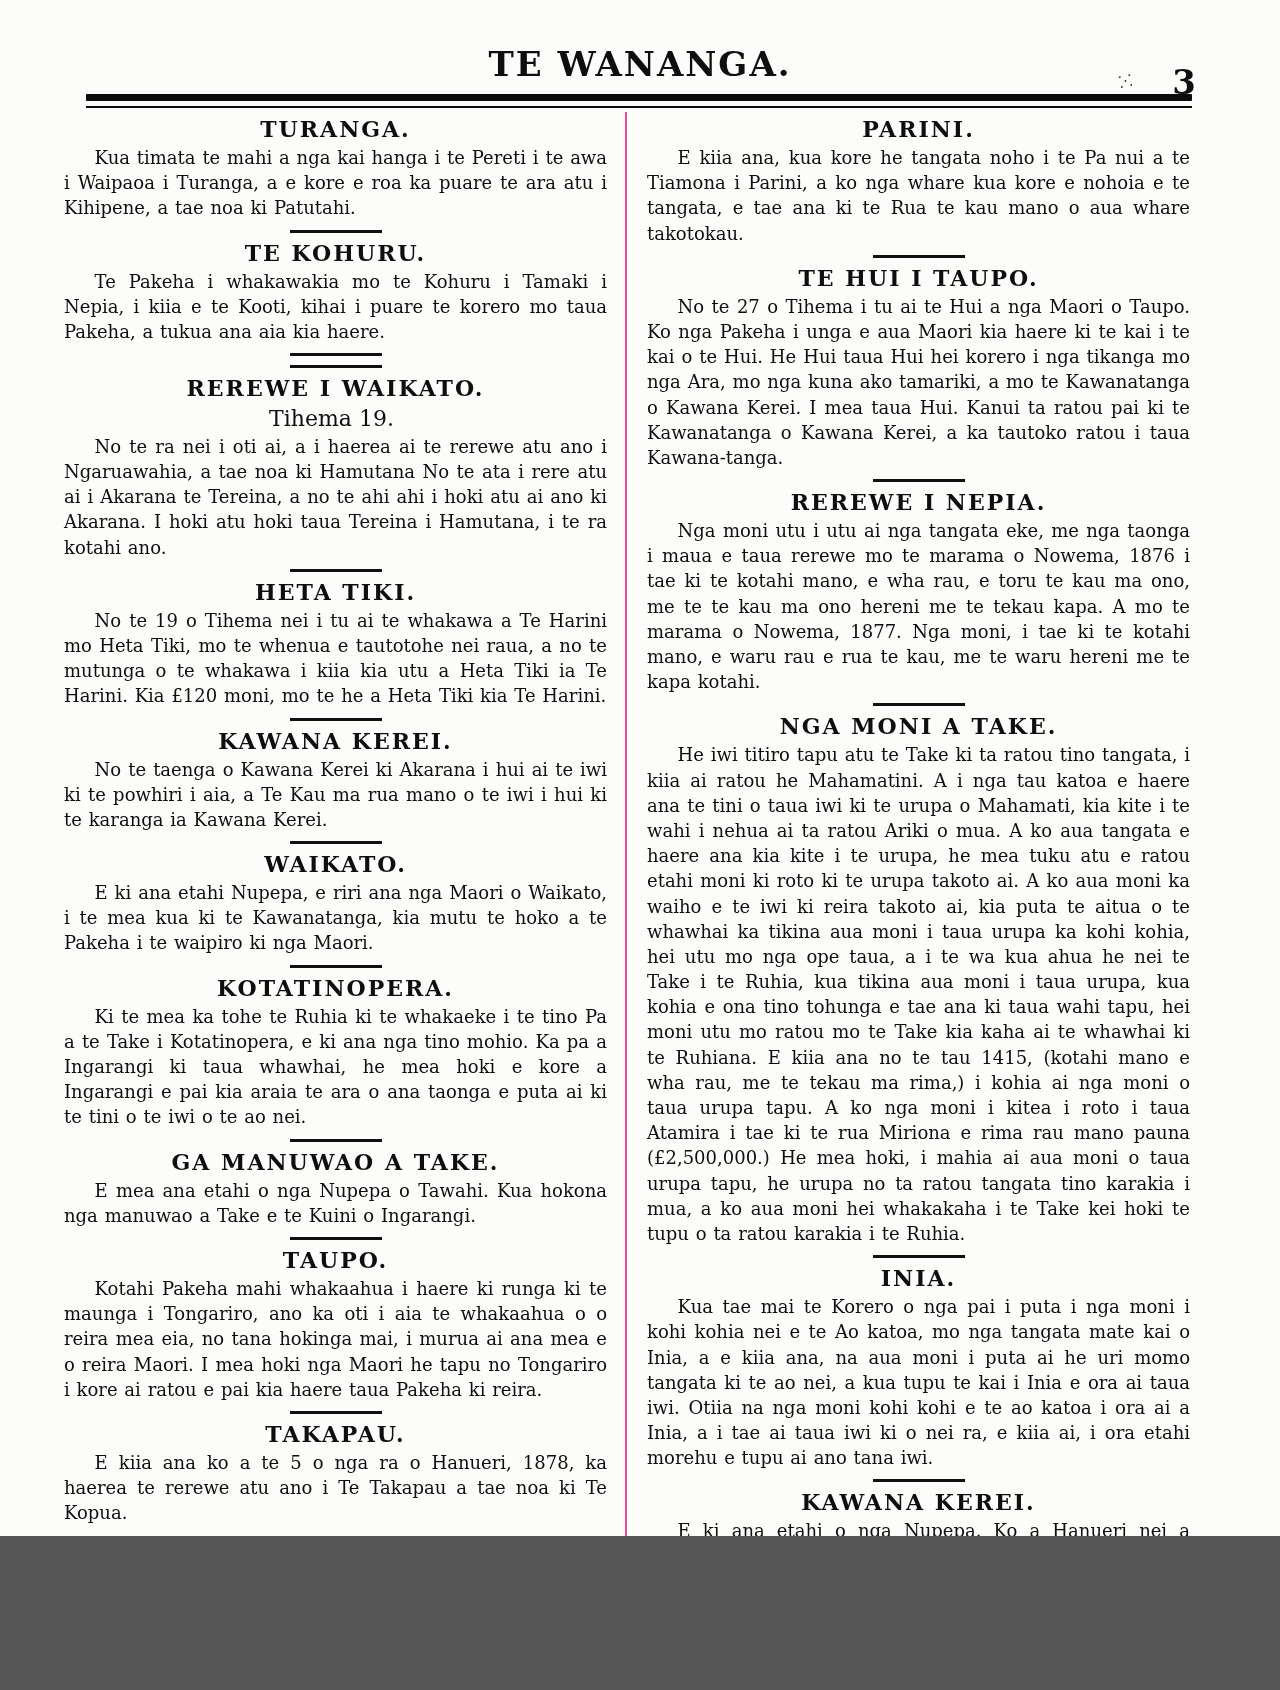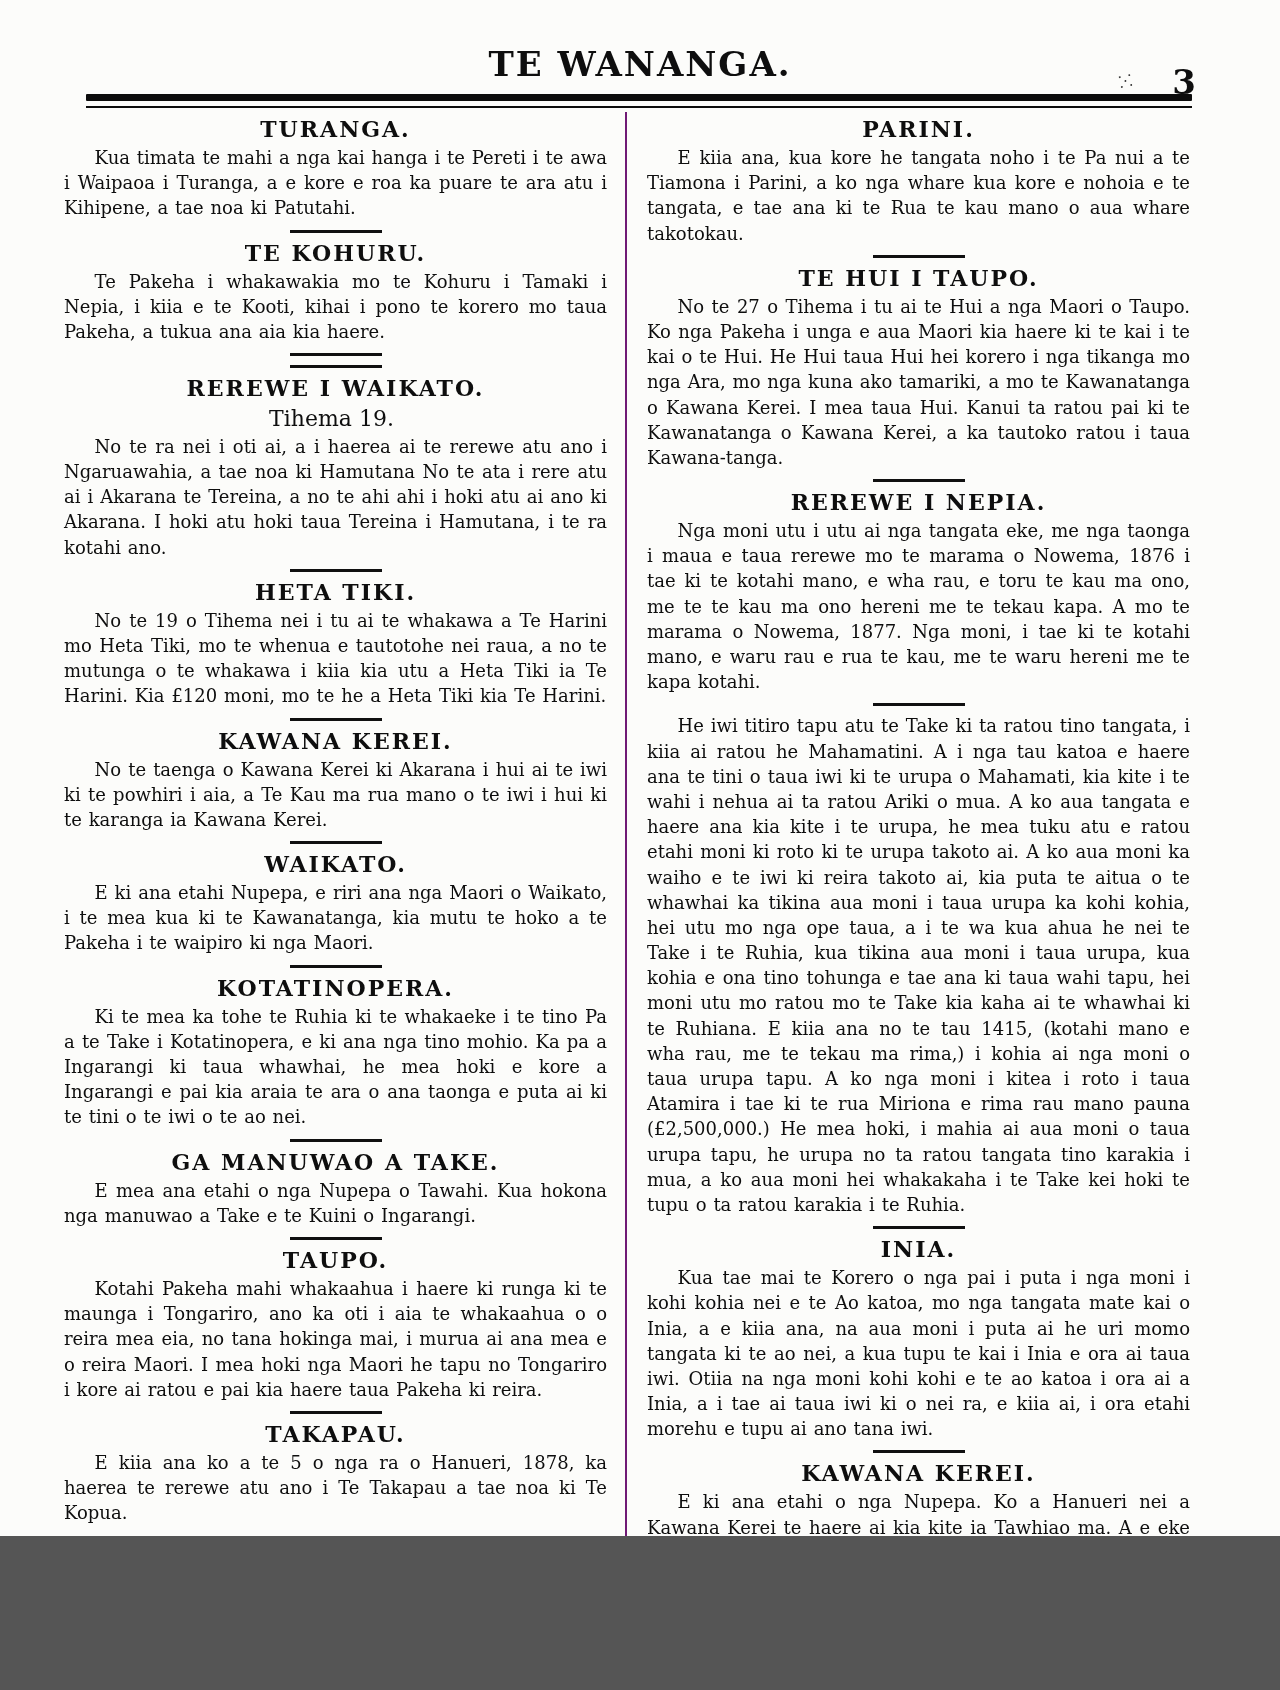--- a/index.html
+++ b/index.html
@@ -36,21 +36,21 @@
   .masthead-rules { margin:10px 88px 0 86px; }
   .masthead-rule-thick { height:7px; background:#0c0c0c; border-radius:1px; }
   .masthead-rule-thin  { height:2px; background:#0c0c0c; margin-top:5px; }
   .cols {
     display:flex;
     margin:4px 90px 0 64px;
     align-items:stretch;
   }
   .col { flex:1 1 0; min-width:0; }
   .col-left  { padding-right:18px; }
-  .col-right { border-left:2px solid #701a75; padding-left:20px; }
+  .col-right { border-left:2px solid #ec4899; padding-left:20px; }
   .head {
     font-size:22px;
     font-weight:bold;
     text-align:center;
     letter-spacing:2px;
     margin:4px 0 3px 0;
   }
   .body {
     font-size:18px;
     line-height:1.4;
@@ -91,21 +91,21 @@
     <div class="col col-left">
 
       <section class="article">
         <h2 class="head">TURANGA.</h2>
         <p class="body">Kua timata te mahi a nga kai hanga i te Pereti i te awa i Waipaoa i Turanga, a e kore e roa ka puare te ara atu i Kihipene, a tae noa ki Patutahi.</p>
       </section>
       <div class="sep"></div>
 
       <section class="article">
         <h2 class="head">TE KOHURU.</h2>
-        <p class="body">Te Pakeha i whakawakia mo te Kohuru i Tamaki i Nepia, i kiia e te Kooti, kihai i pono te korero mo taua Pakeha, a tukua ana aia kia haere.</p>
+        <p class="body">Te Pakeha i whakawakia mo te Kohuru i Tamaki i Nepia, i kiia e te Kooti, kihai i puare te korero mo taua Pakeha, a tukua ana aia kia haere.</p>
       </section>
       <div class="sep"></div>
 
       <div class="sep"></div>
 
       <section class="article">
         <h2 class="head">REREWE I WAIKATO.</h2>
         <p class="dateline">Tihema 19.</p>
         <p class="body">No te ra nei i oti ai, a i haerea ai te rerewe atu ano i Ngaruawahia, a tae noa ki Hamutana No te ata i rere atu ai i Akarana te Tereina, a no te ahi ahi i hoki atu ai ano ki Akarana. I hoki atu hoki taua Tereina i Hamutana, i te ra kotahi ano.</p>
       </section>
@@ -168,20 +168,21 @@
       </section>
       <div class="sep"></div>
 
       <section class="article">
         <h2 class="head">REREWE I NEPIA.</h2>
         <p class="body">Nga moni utu i utu ai nga tangata eke, me nga taonga i maua e taua rerewe mo te marama o Nowema, 1876 i tae ki te kotahi mano, e wha rau, e toru te kau ma ono, me te te kau ma ono hereni me te tekau kapa. A mo te marama o Nowema, 1877. Nga moni, i tae ki te kotahi mano, e waru rau e rua te kau, me te waru hereni me te kapa kotahi.</p>
       </section>
       <div class="sep"></div>
 
       <section class="article">
+        <h2 class="head">NGA MONI A TAKE.</h2>
         <p class="body">He iwi titiro tapu atu te Take ki ta ratou tino tangata, i kiia ai ratou he Mahamatini. A i nga tau katoa e haere ana te tini o taua iwi ki te urupa o Mahamati, kia kite i te wahi i nehua ai ta ratou Ariki o mua. A ko aua tangata e haere ana kia kite i te urupa, he mea tuku atu e ratou etahi moni ki roto ki te urupa takoto ai. A ko aua moni ka waiho e te iwi ki reira takoto ai, kia puta te aitua o te whawhai ka tikina aua moni i taua urupa ka kohi kohia, hei utu mo nga ope taua, a i te wa kua ahua he nei te Take i te Ruhia, kua tikina aua moni i taua urupa, kua kohia e ona tino tohunga e tae ana ki taua wahi tapu, hei moni utu mo ratou mo te Take kia kaha ai te whawhai ki te Ruhiana. E kiia ana no te tau 1415, (kotahi mano e wha rau, me te tekau ma rima,) i kohia ai nga moni o taua urupa tapu. A ko nga moni i kitea i roto i taua Atamira i tae ki te rua Miriona e rima rau mano pauna (£2,500,000.) He mea hoki, i mahia ai aua moni o taua urupa tapu, he urupa no ta ratou tangata tino karakia i mua, a ko aua moni hei whakakaha i te Take kei hoki te tupu o ta ratou karakia i te Ruhia.</p>
       </section>
       <div class="sep"></div>
 
       <section class="article">
         <h2 class="head">INIA.</h2>
         <p class="body">Kua tae mai te Korero o nga pai i puta i nga moni i kohi kohia nei e te Ao katoa, mo nga tangata mate kai o Inia, a e kiia ana, na aua moni i puta ai he uri momo tangata ki te ao nei, a kua tupu te kai i Inia e ora ai taua iwi. Otiia na nga moni kohi kohi e te ao katoa i ora ai a Inia, a i tae ai taua iwi ki o nei ra, e kiia ai, i ora etahi morehu e tupu ai ano tana iwi.</p>
       </section>
       <div class="sep"></div>
 

